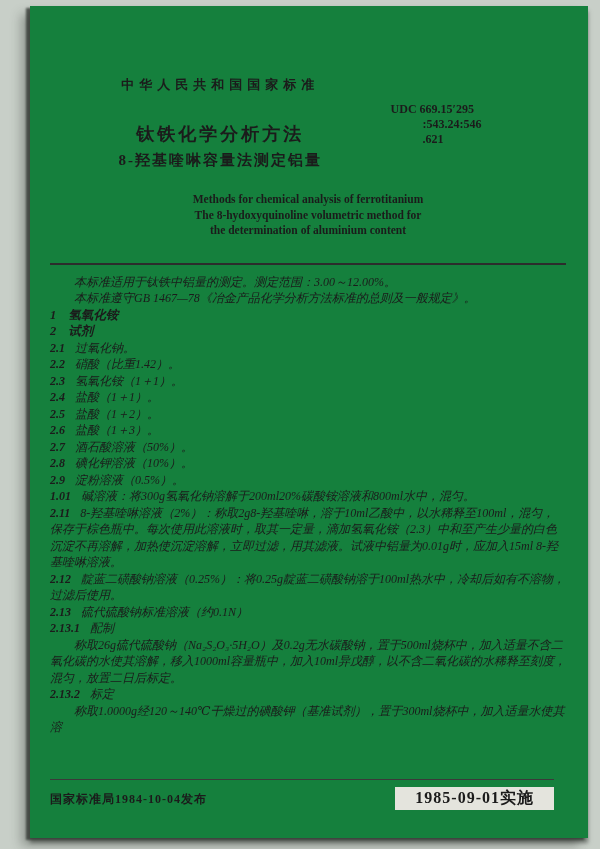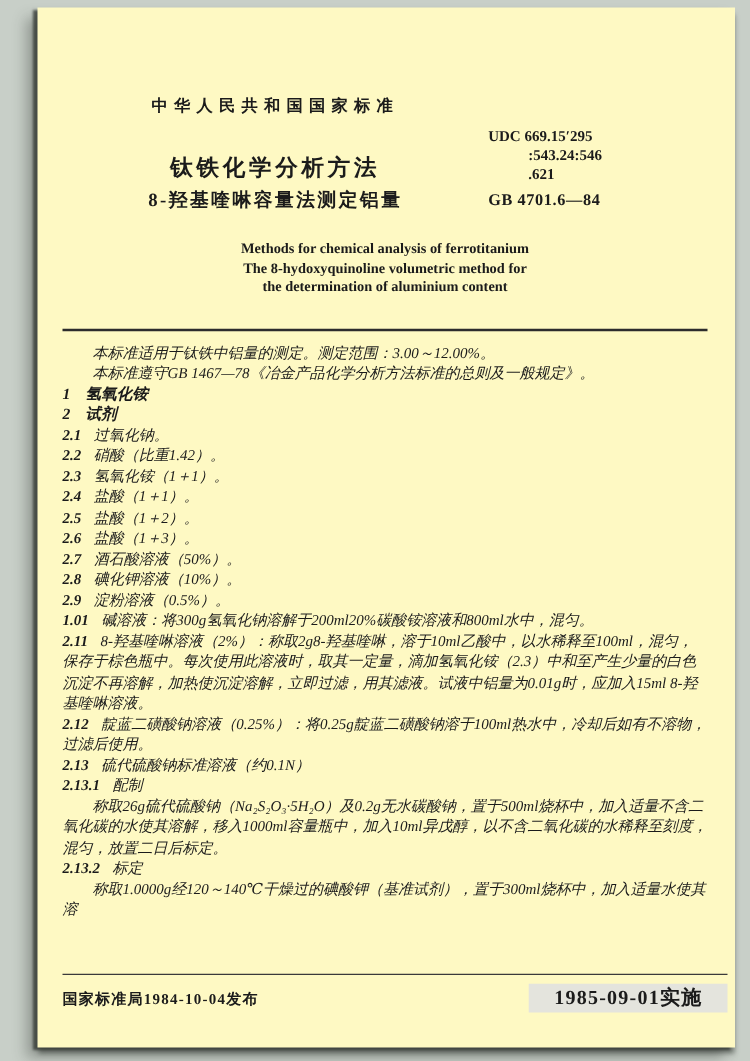--- a/index.html
+++ b/index.html
@@ -8,21 +8,21 @@
     position:relative;
     overflow:hidden;
     background:#c8cfc8;
     font-family:"Liberation Serif","DejaVu Serif",serif;
     color:#1b1b1b;
   }
   .page {
     position:absolute;
     left:30px; top:6px;
     width:558px; height:832px;
-    background:#fef9c3;
+    background:#15803d;
     box-shadow:
       -4px 2px 2px rgba(52,58,52,.8),
       -9px 8px 10px rgba(52,58,52,.35),
       0 5px 4px rgba(52,58,52,.55);
     padding:70px 22px 0 20px;
   }
   
   .header-row { display:flex; }
   .header-left { width:66%; text-align:center; }
   .national { font-size:13px; font-weight:bold; letter-spacing:5px; }
@@ -36,41 +36,40 @@
   .rule-thick { border:none; border-top:2px solid #2c2c2c; margin:24px 0 9px 0; }
   .rule-thin  { border:none; border-top:1px solid #3a3a3a; margin:0 0 7px 0; }
   
   .body-text { font-size:12px; line-height:16.5px; }
   .body-text p { margin:0;font-style:italic; }
   p.indent { text-indent:2em; }
   .sec-heading { font-weight:bold; font-size:12.5px; margin:9px 0 3px 0; }
   .sec-heading .num { margin-right:12px; }
   .item .num { font-weight:bold; margin-right:10px; }
   
-  .footer { position:absolute; left:20px; right:6px; bottom:28px; }
+  .footer { position:absolute; left:20px; right:34px; bottom:28px; }
   .footer-row { display:flex; justify-content:space-between; align-items:baseline; font-size:12px; }
   .footer-left { font-weight:bold; letter-spacing:1px; }
   .footer-right { font-weight:bold; font-size:16px; letter-spacing:1px; background:#e4e4dd; padding:1px 20px; }
 </style>
 </head>
 <body>
 
 <div class="page">
 
   <div class="header-row">
     <div class="header-left">
       <div class="national">中华人民共和国国家标准</div>
       <div class="title-cn-1">钛铁化学分析方法</div>
       <div class="title-cn-2">8-羟基喹啉容量法测定铝量</div>
     </div>
     <div class="header-right">
       <div>UDC 669.15′295</div>
       <div class="udc-indent">:543.24:546</div>
       <div class="udc-indent">.621</div>
-      <div class="std-no">GB 4701.6—84</div>
     </div>
   </div>
 
   <div class="title-en">
     <div>Methods for chemical analysis of ferrotitanium</div>
     <div>The 8-hydoxyquinoline volumetric method for</div>
     <div>the determination of aluminium content</div>
   </div>
 
   <hr class="rule-thick">

